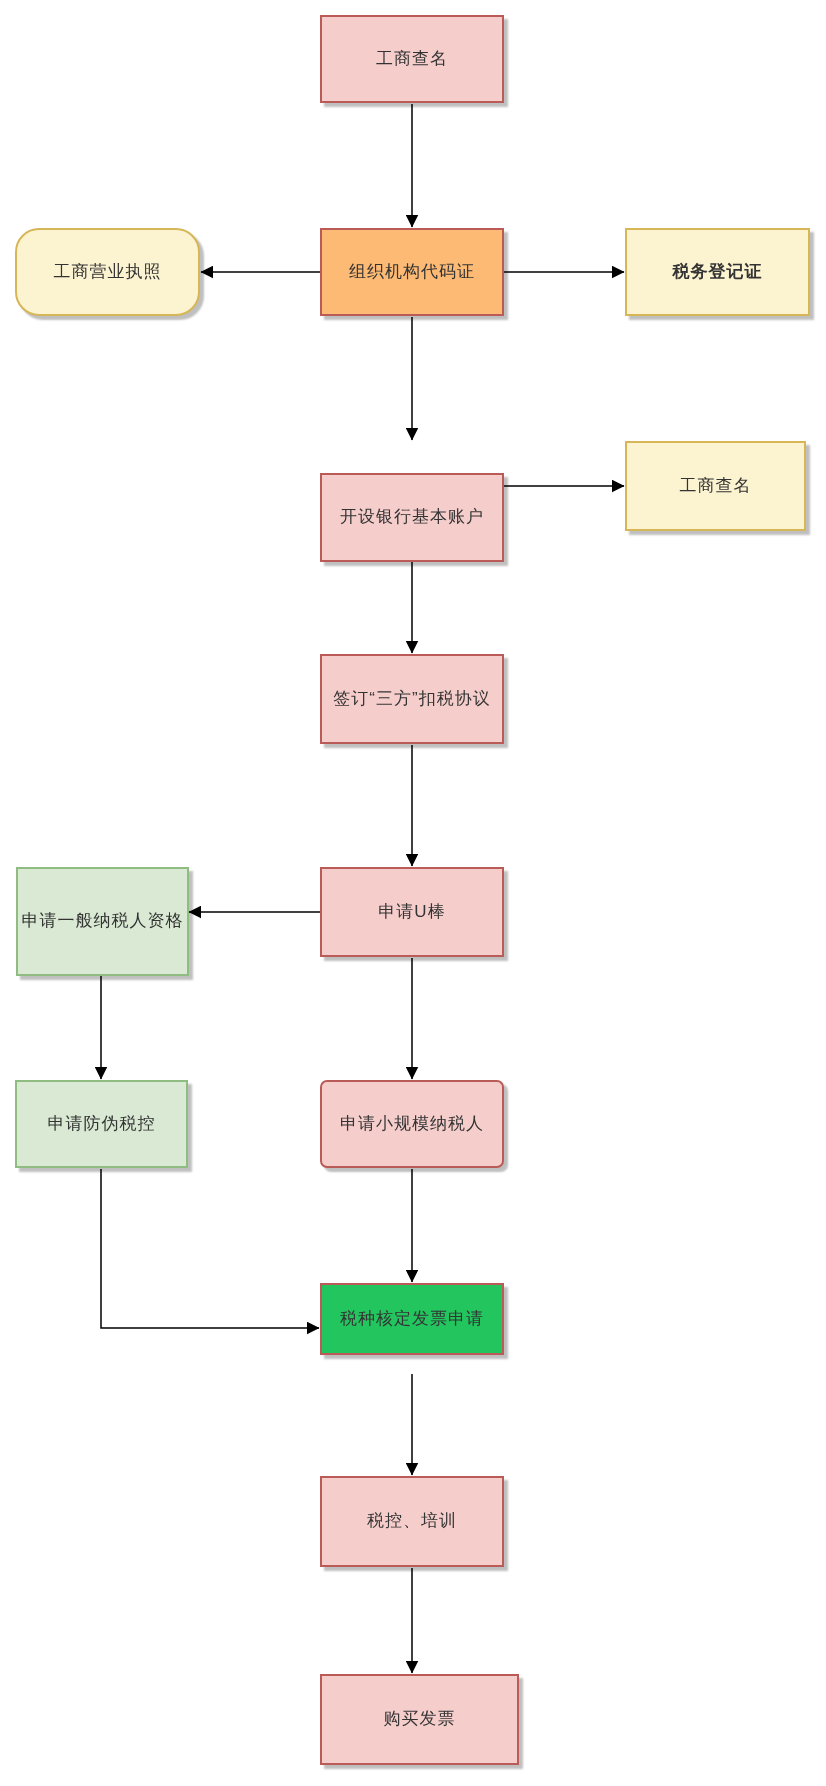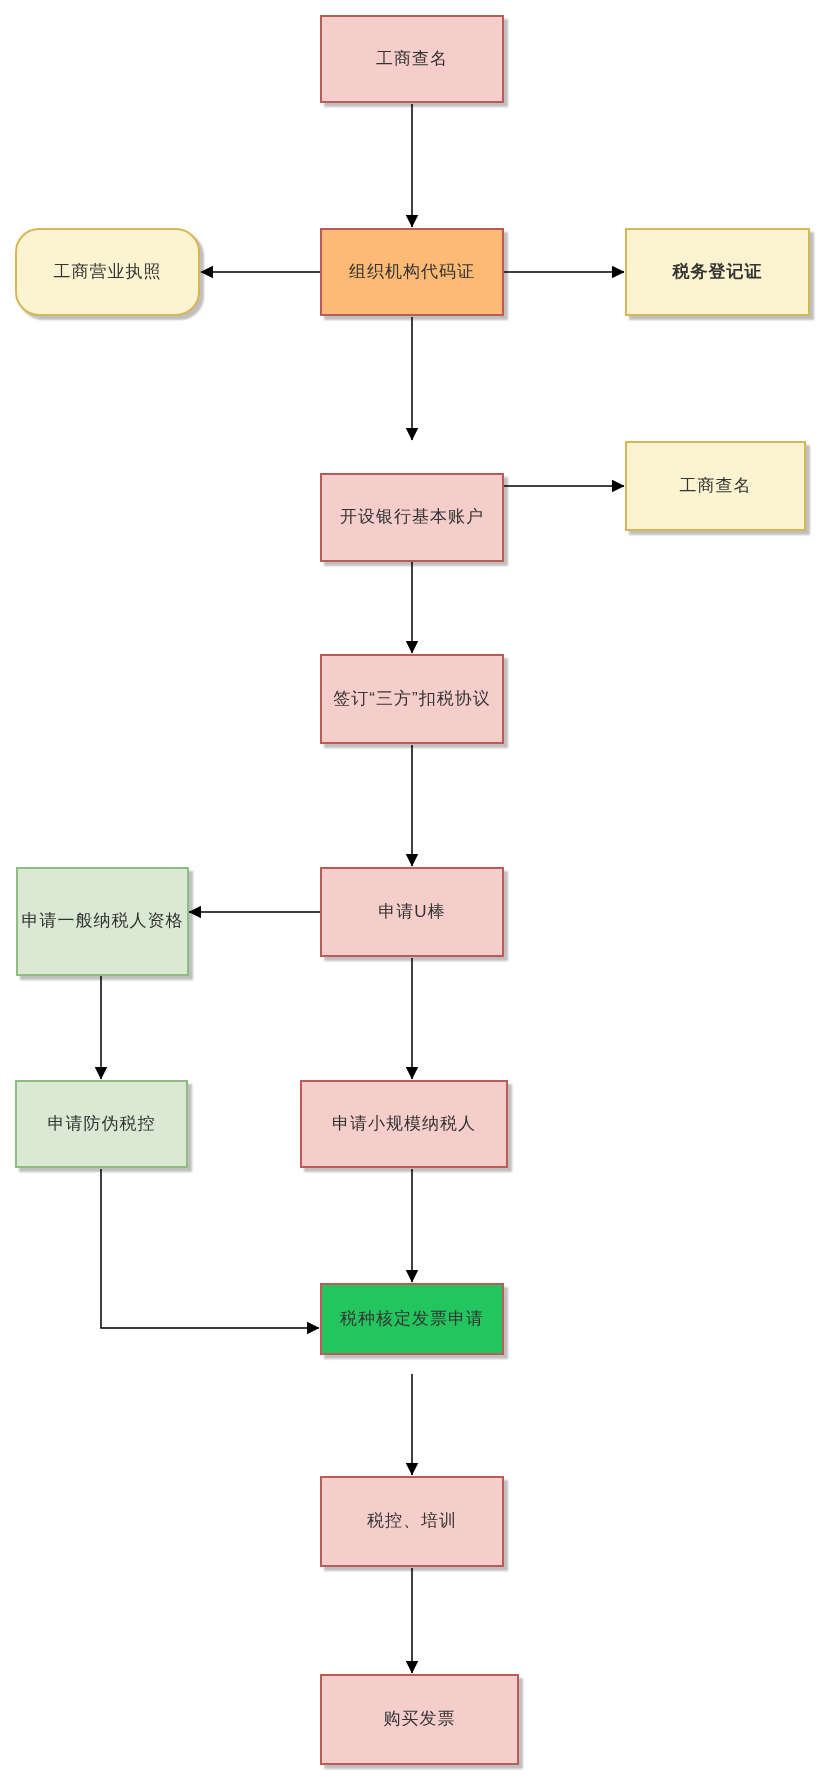--- a/index.html
+++ b/index.html
@@ -92,21 +92,21 @@
       </div>
       <div class="node" style="left: 320px; top: 867px; width: 184px; height: 90px; background: rgb(245, 206, 204); border-color: rgb(186, 91, 87);">
         <span class="node-label" style="color: rgb(51, 51, 51);">申请U棒</span>
       </div>
       <div class="node" style="left: 8px; top: 867px; width: 173px; height: 109px; background: rgb(217, 233, 211); border-color: rgb(143, 188, 128); margin-left: 8px;">
         <span class="node-label" style="color: rgb(51, 51, 51);">申请一般纳税人资格</span>
       </div>
       <div class="node" style="left: 15px; top: 1080px; width: 173px; height: 88px; background: rgb(217, 233, 211); border-color: rgb(143, 188, 128);">
         <span class="node-label" style="color: rgb(51, 51, 51);">申请防伪税控</span>
       </div>
-      <div class="node" style="left: 300px; top: 1080px; width: 208px; height: 88px; background: rgb(245, 206, 204); border-color: rgb(186, 91, 87);">
+      <div class="node" style="left: 320px; top: 1080px; width: 184px; height: 88px; background: rgb(245, 206, 204); border-color: rgb(186, 91, 87); border-radius: 7px;">
         <span class="node-label" style="color: rgb(51, 51, 51);">申请小规模纳税人</span>
       </div>
       <div class="node" style="left: 320px; top: 1283px; width: 184px; height: 72px; background: #22c55e; border-color: rgb(186, 91, 87);">
         <span class="node-label" style="color: rgb(51, 51, 51);">税种核定发票申请</span>
       </div>
       <div class="node" style="left: 320px; top: 1476px; width: 184px; height: 91px; background: rgb(245, 206, 204); border-color: rgb(186, 91, 87);">
         <span class="node-label" style="color: rgb(51, 51, 51);">税控、培训</span>
       </div>
       <div class="node" style="left: 320px; top: 1674px; width: 199px; height: 91px; background: rgb(245, 206, 204); border-color: rgb(186, 91, 87);">
         <span class="node-label" style="color: rgb(51, 51, 51);">购买发票</span>

